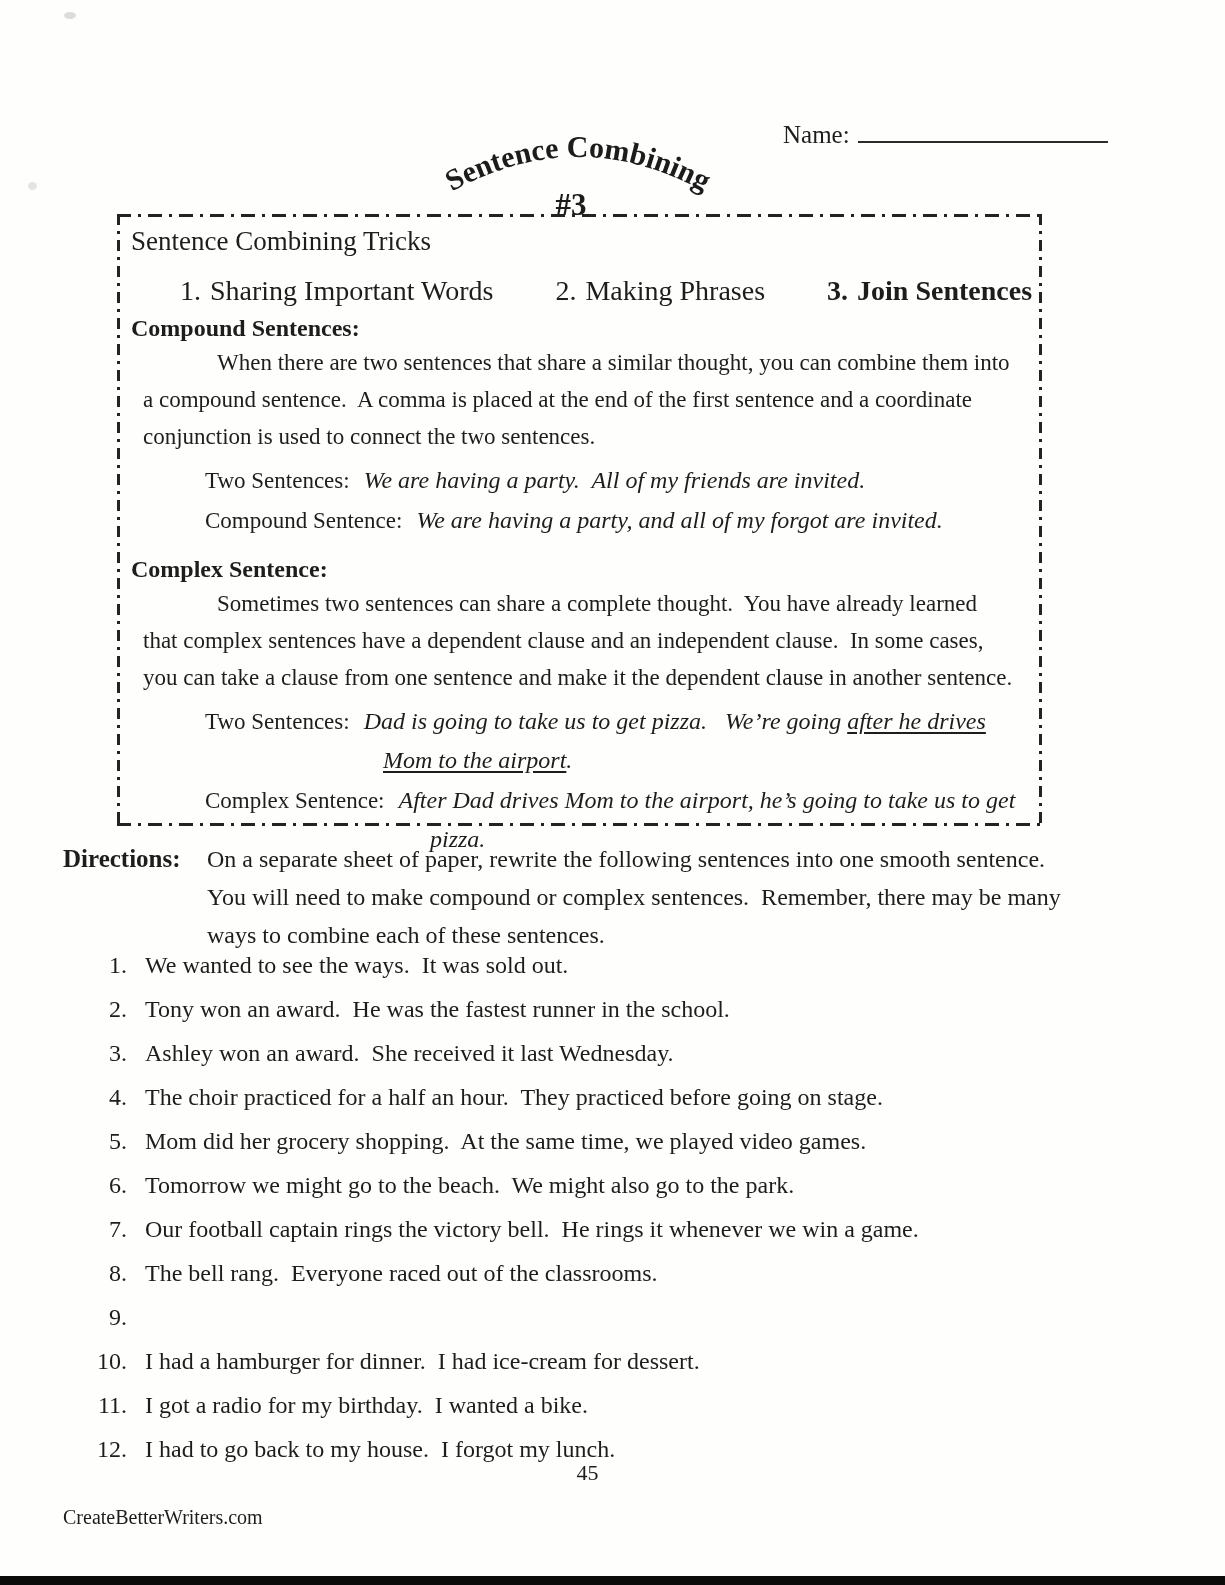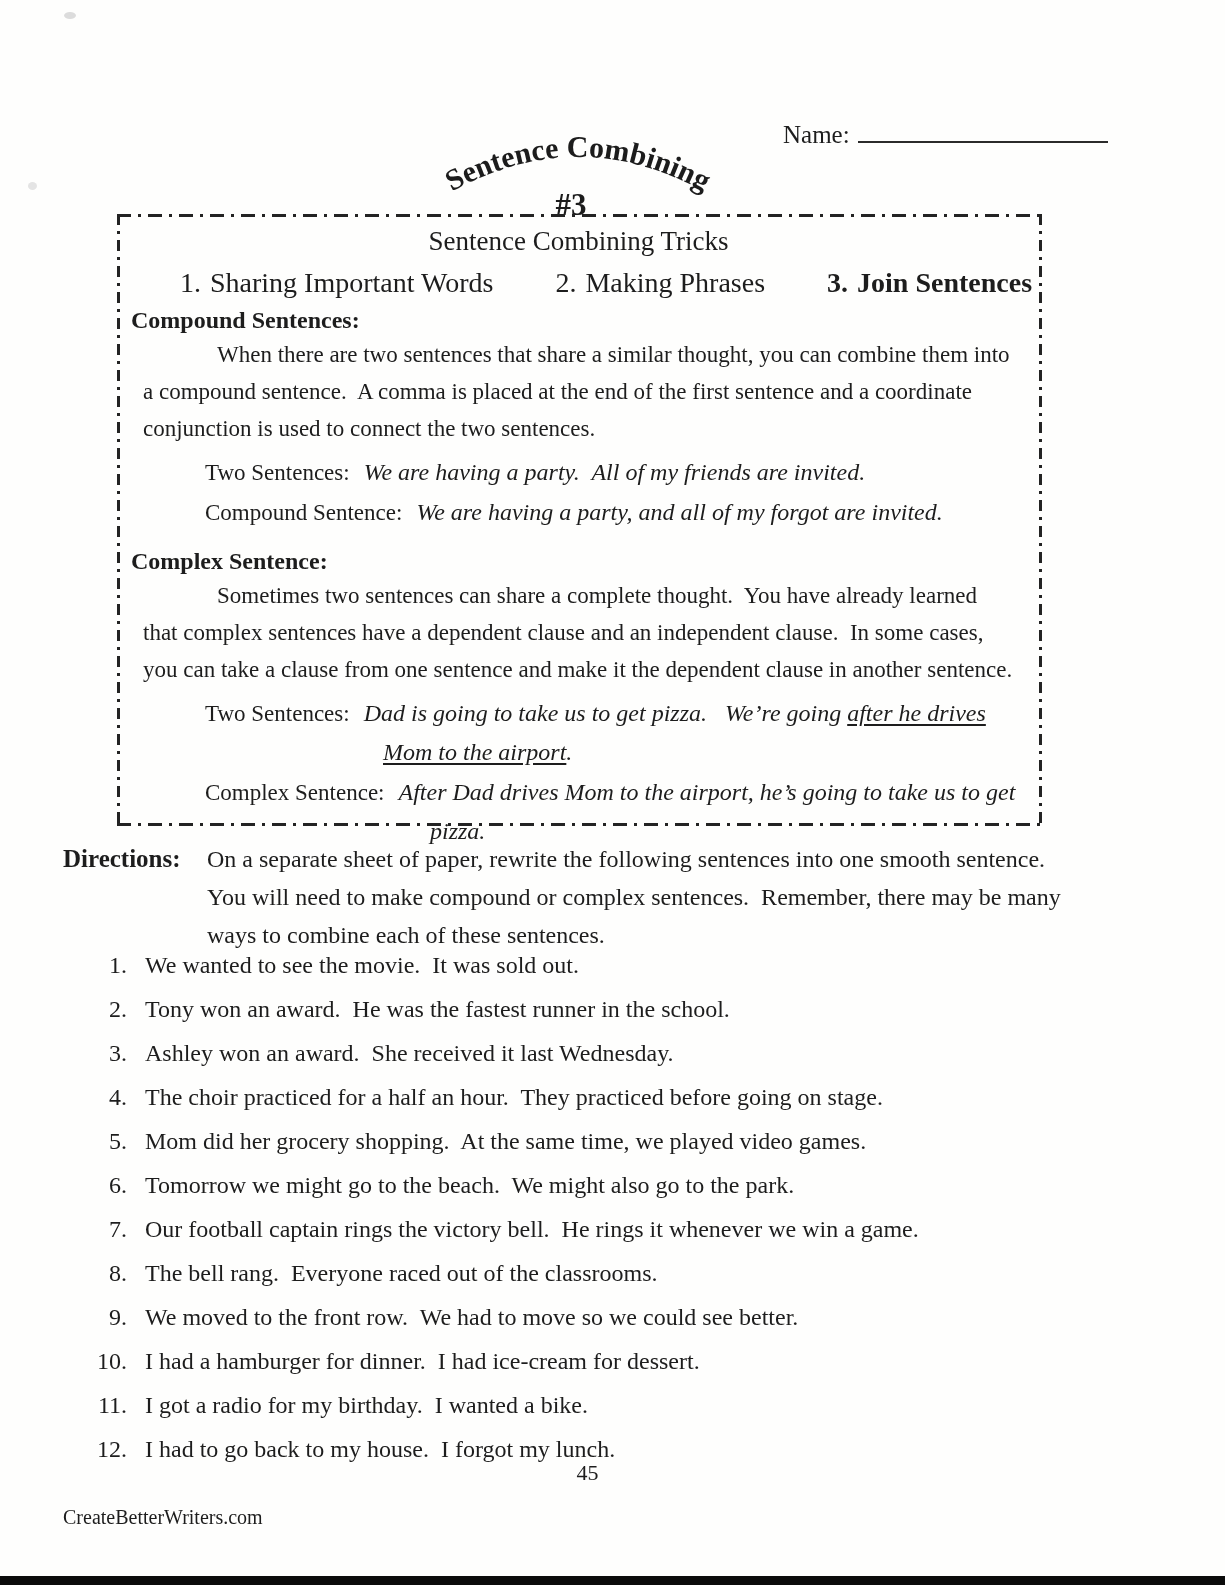--- a/index.html
+++ b/index.html
@@ -30,21 +30,21 @@
   .db-edge { position:absolute; }
   .db-top    { left:0; right:0; top:0;    height:3px;
     background:repeating-linear-gradient(90deg,#232323 0 14px,transparent 14px 21px,#232323 21px 24px,transparent 24px 31px); }
   .db-bottom { left:0; right:0; bottom:0; height:3px;
     background:repeating-linear-gradient(90deg,#232323 0 14px,transparent 14px 21px,#232323 21px 24px,transparent 24px 31px); }
   .db-left   { top:0; bottom:0; left:0;   width:3px;
     background:repeating-linear-gradient(180deg,#232323 0 11px,transparent 11px 17px,#232323 17px 20px,transparent 20px 26px); }
   .db-right  { top:0; bottom:0; right:0;  width:3px;
     background:repeating-linear-gradient(180deg,#232323 0 11px,transparent 11px 17px,#232323 17px 20px,transparent 20px 26px); }
 
-  .box-heading { text-align:center; font-size:27px; margin:8px 0 10px; }
+  .box-heading { text-align:left; font-size:27px; margin:8px 0 18px; }
   .tricks-row { display:flex; gap:62px; margin:0 0 8px 49px; font-size:28px; white-space:nowrap; }
   .trick-num { margin-right:9px; }
   .trick-bold { font-weight:bold;text-align:right; }
 
   .section-heading { font-size:24px; font-weight:bold; margin:8px 0 2px; }
   .cx-heading { margin-top:16px; }
   .para { font-size:23px; line-height:37px; text-indent:74px; margin:2px 12px 6px; white-space:pre-wrap; }
   .example { padding-left:74px; font-size:23px; line-height:38px; margin-top:1px; }
   .ex-label { margin-right:14px; }
   .ex-text { font-style:italic; font-size:24px; white-space:pre-wrap; }
@@ -126,21 +126,21 @@
   </div>
 
   <div class="directions">
     <div class="dir-label">Directions:</div>
     <div class="dir-text">On a separate sheet of paper, rewrite the following sentences into one smooth sentence.  You will need to make compound or complex sentences.  Remember, there may be many ways to combine each of these sentences.</div>
   </div>
 
   <div class="problems">
     <div class="problem">
         <span class="pnum">1.</span>
-        <span class="ptext">We wanted to see the movie.  It was sold out.</span>
+        <span class="ptext">We wanted to see the ways.  It was sold out.</span>
       </div>
     <div class="problem">
         <span class="pnum">2.</span>
         <span class="ptext">Tony won an award.  He was the fastest runner in the school.</span>
       </div>
     <div class="problem">
         <span class="pnum">3.</span>
         <span class="ptext">Ashley won an award.  She received it last Wednesday.</span>
       </div>
     <div class="problem">
@@ -158,21 +158,20 @@
     <div class="problem">
         <span class="pnum">7.</span>
         <span class="ptext">Our football captain rings the victory bell.  He rings it whenever we win a game.</span>
       </div>
     <div class="problem">
         <span class="pnum">8.</span>
         <span class="ptext">The bell rang.  Everyone raced out of the classrooms.</span>
       </div>
     <div class="problem">
         <span class="pnum">9.</span>
-        <span class="ptext">We moved to the front row.  We had to move so we could see better.</span>
       </div>
     <div class="problem">
         <span class="pnum">10.</span>
         <span class="ptext">I had a hamburger for dinner.  I had ice-cream for dessert.</span>
       </div>
     <div class="problem">
         <span class="pnum">11.</span>
         <span class="ptext">I got a radio for my birthday.  I wanted a bike.</span>
       </div>
     <div class="problem">

